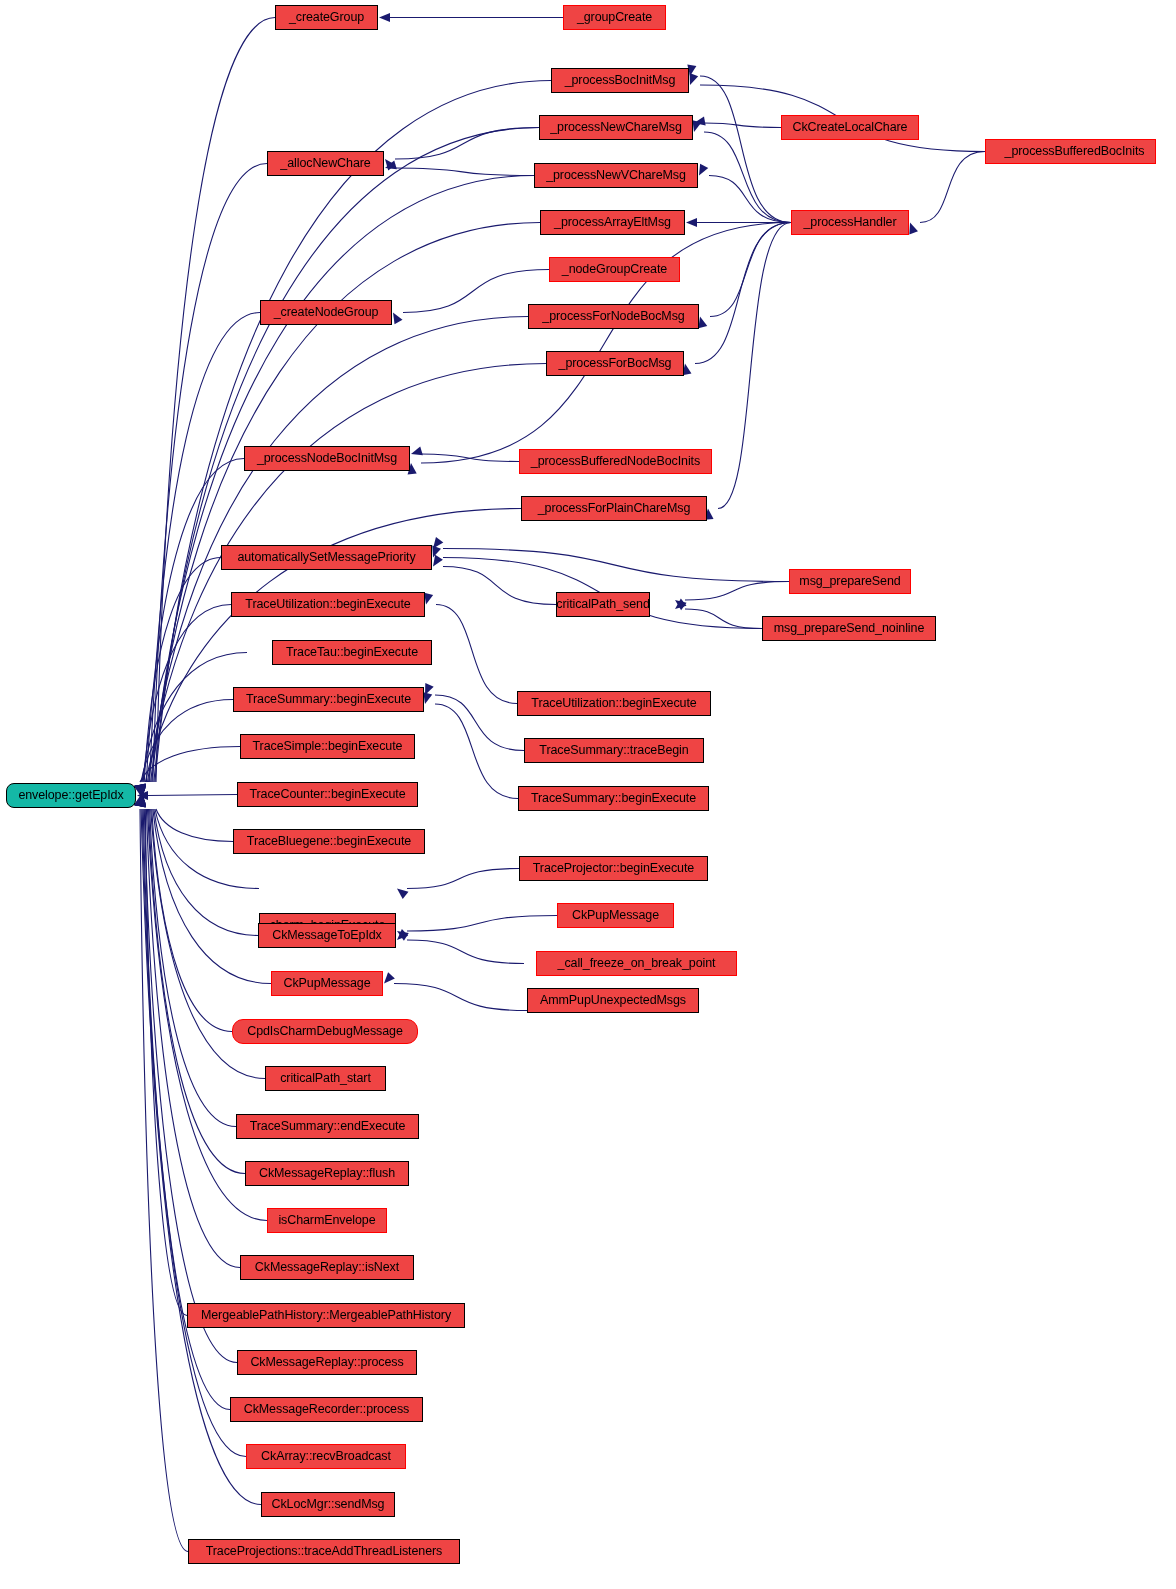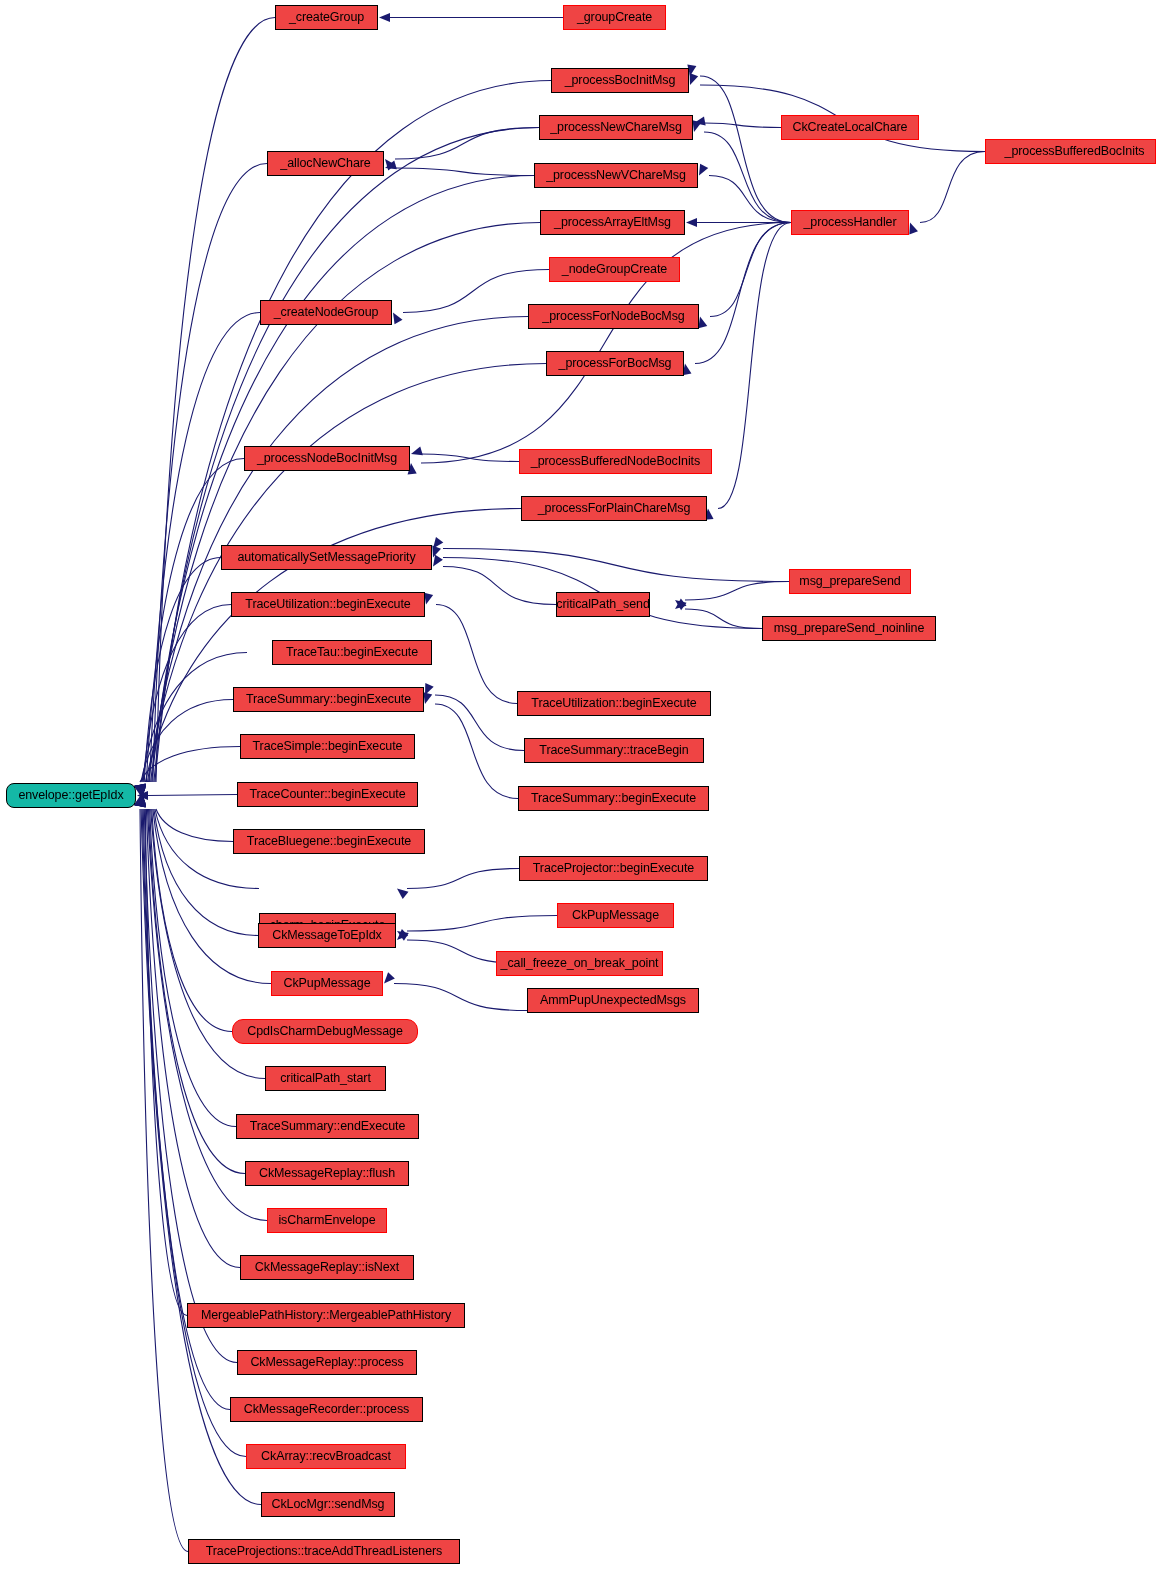--- a/index.html
+++ b/index.html
@@ -285,21 +285,21 @@
       </div>
       <div class="gnode" style="left: 259px; top: 876px; width: 137px; height: 25px; margin-top: 37px;">
         <span class="gnode-label">charm_beginExecute</span>
       </div>
       <div class="gnode red" style="left: 557px; top: 903px; width: 117px; height: 25px;">
         <span class="gnode-label">CkPupMessage</span>
       </div>
       <div class="gnode" style="left: 258px; top: 923px; width: 138px; height: 25px;">
         <span class="gnode-label">CkMessageToEpIdx</span>
       </div>
-      <div class="gnode red" style="left: 496px; top: 951px; width: 167px; height: 25px;">
+      <div class="gnode red" style="left: 536px; top: 951px; width: 201px; height: 25px;">
         <span class="gnode-label">_call_freeze_on_break_point</span>
       </div>
       <div class="gnode red" style="left: 271px; top: 971px; width: 112px; height: 25px;">
         <span class="gnode-label">CkPupMessage</span>
       </div>
       <div class="gnode" style="left: 527px; top: 940px; width: 172px; height: 25px; margin-top: 48px;">
         <span class="gnode-label">AmmPupUnexpectedMsgs</span>
       </div>
       <div class="gnode red" style="left: 232px; top: 1019px; width: 186px; height: 25px; border-radius: 11px;">
         <span class="gnode-label">CpdIsCharmDebugMessage</span>

